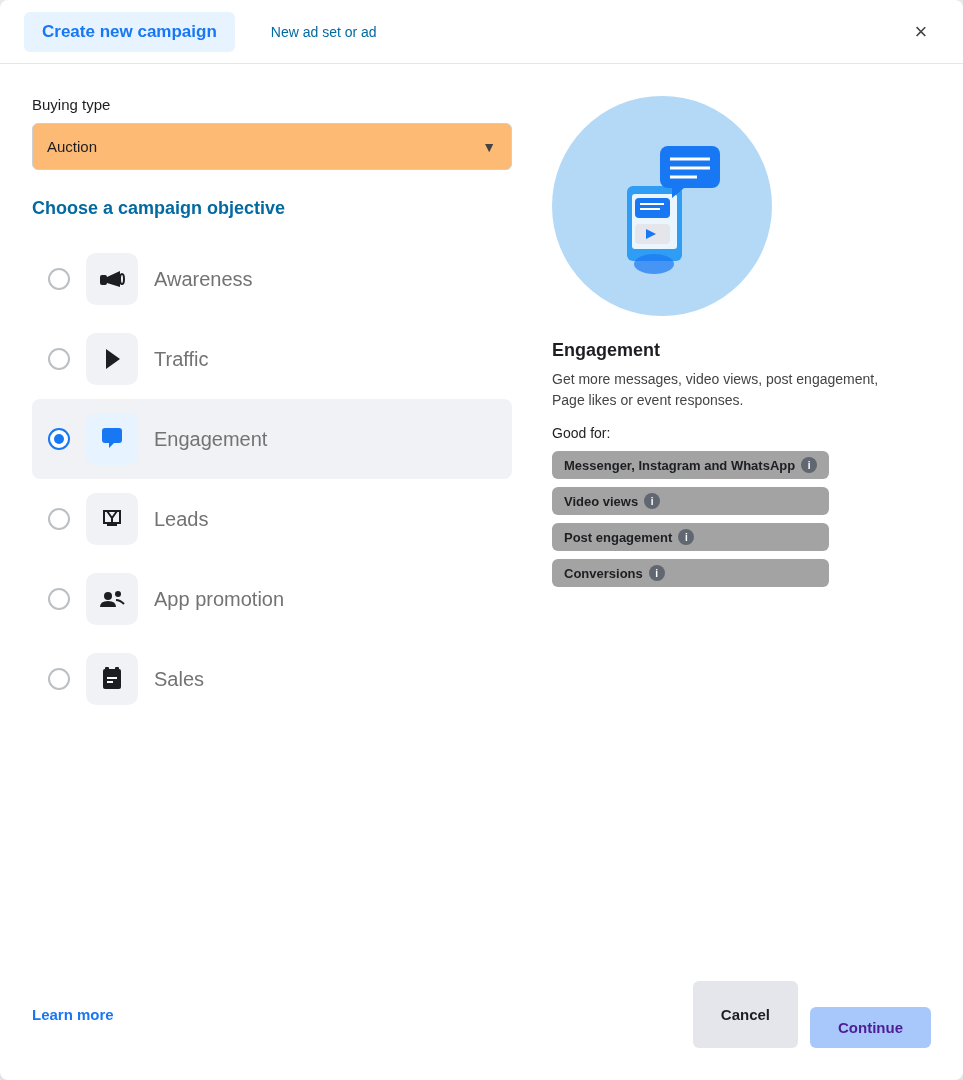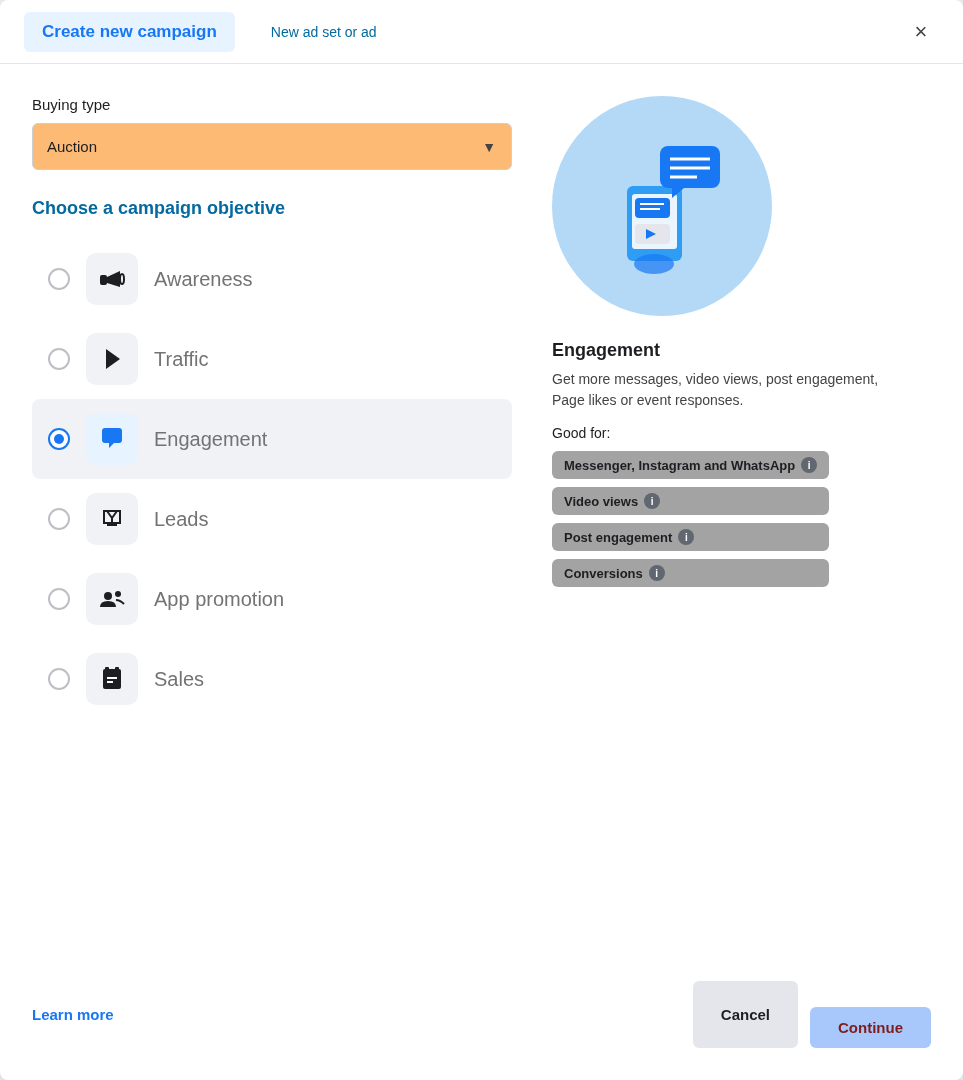--- a/index.html
+++ b/index.html
@@ -277,21 +277,21 @@
       color: #1c1e21;
       cursor: pointer;
     }
     .btn-continue {
       background: #a8c7fa;
       border: none;
       border-radius: 6px;
       padding: 12px 28px;
       font-size: 15px;
       font-weight: 700;
-      color: #7f1d1d;
+      color: #4c1d95;
       cursor: pointer;
       margin-top: 26px;
     }
 
     
     .engagement-svg {
       width: 180px;
       height: 180px;
     }
   </style>

